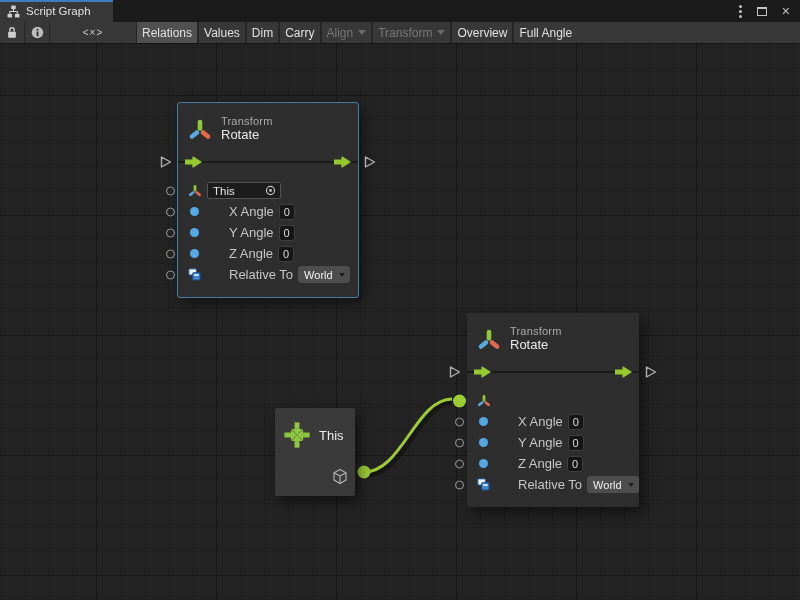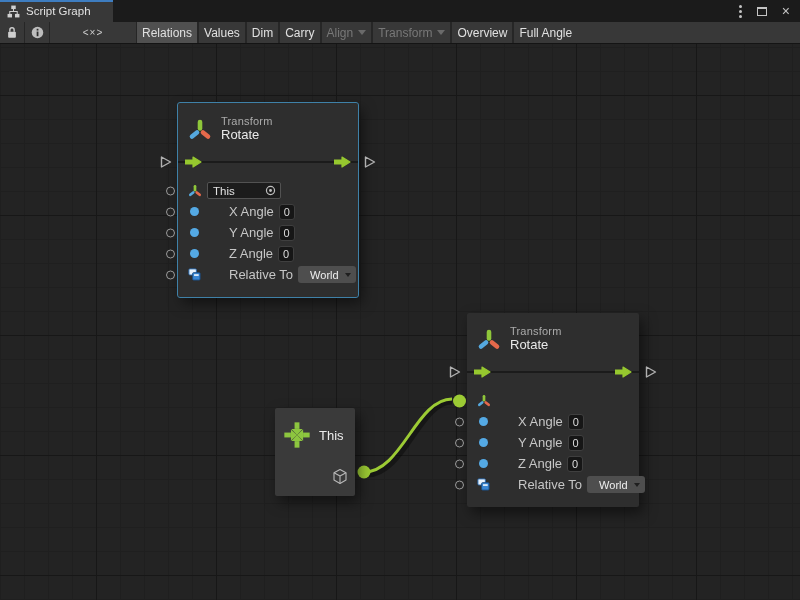--- a/index.html
+++ b/index.html
@@ -94,21 +94,21 @@
     min-width:16px; height:16px; padding:0 4px; display:flex; align-items:center; justify-content:center;
     background:#161616; border:1px solid #3f3f3f; border-radius:3px; font-size:11px; color:#dcdcdc;
   }
   .obj-field {
     width:74px; height:17px; display:flex; align-items:center;
     background:#1c1c1c; border:1px solid #525252; border-radius:2px; padding:0 4px 0 5px;
     font-size:11.5px; color:#e2e2e2;
   }
   .obj-field .fspacer { flex:1; }
   .dropdown {
-    height:17px; display:flex; align-items:center; gap:6px; padding:0 5px 0 12px;
+    height:17px; display:flex; align-items:center; gap:6px; padding:0 5px 0 6px;
     background:#4e4e4e; border-radius:3px; font-size:11px; color:#efefef;
   }
   .dropdown .caret { border-top-color:#1f1f1f; border-left-width:3.5px; border-right-width:3.5px; border-top-width:4.5px; }
 
   
   .this-node { background:#3a3a3a; }
   .this-head { display:flex; align-items:center; gap:7px; padding:12px 8px 0 7px; }
   .this-label { font-size:13px; color:#ececec; }
   .cube { position:absolute; right:7px; bottom:11px; }
 </style>

